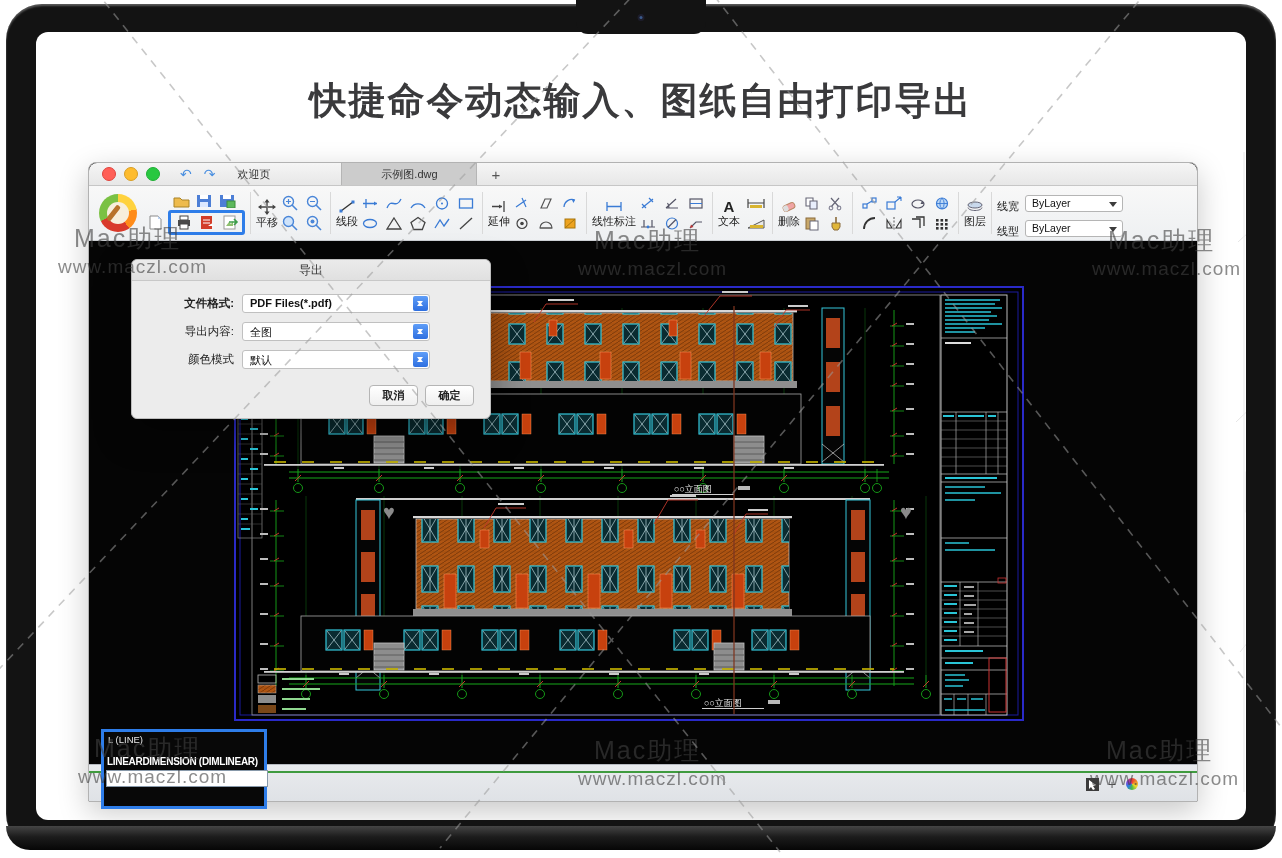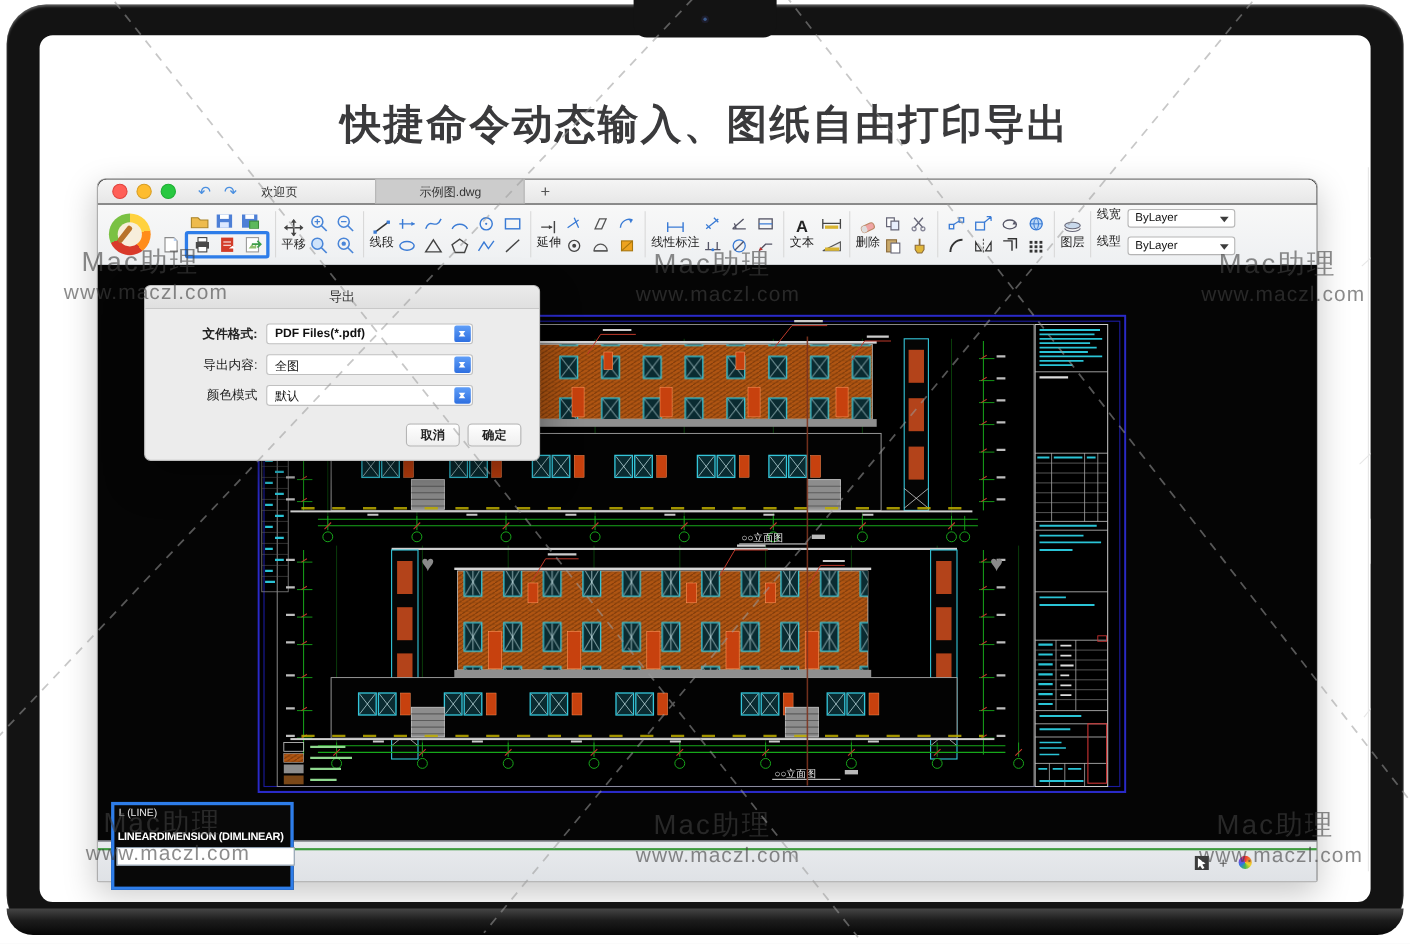--- a/index.html
+++ b/index.html
@@ -7,21 +7,21 @@
   
   .laptop{position:absolute;left:6px;top:4px;width:1270px;height:846px;border-radius:36px;background:#131313;
     box-shadow:inset 0 2px 2px rgba(255,255,255,.30), inset 0 -1px 2px rgba(255,255,255,.10);}
   .screen{position:absolute;left:30px;top:28px;right:30px;bottom:30px;background:#fff;border-radius:12px;overflow:hidden;}
   .laptop-base{position:absolute;left:0;right:0;bottom:0;height:24px;border-radius:0 0 36px 36px;
     background:linear-gradient(#454545,#1c1c1c 45%,#060606);}
   .notch{position:absolute;left:50%;transform:translateX(-50%);top:0;width:130px;height:34px;background:#131313;border-radius:0 0 12px 12px;z-index:25;}
   .camera{position:absolute;left:50%;top:14px;transform:translateX(-50%);width:7px;height:7px;border-radius:50%;background:#1d1d2b;}
   .camera::after{content:"";position:absolute;left:2px;top:2px;width:3px;height:3px;border-radius:50%;background:#3a5a8c;}
   
-  .heading{position:absolute;left:0;right:0;top:56px;text-align:center;font-size:37px;font-weight:700;color:#3a3a3c;letter-spacing:2px;}
+  .heading{position:absolute;left:0;right:0;top:44px;text-align:center;font-size:37px;font-weight:700;color:#3a3a3c;letter-spacing:2px;}
   
   .appwin{position:absolute;left:52px;top:130px;width:1108px;height:638px;background:#060606;border:1px solid #b2b2b2;border-radius:8px 8px 2px 2px;
     box-shadow:0 10px 30px rgba(0,0,0,.22);display:flex;flex-direction:column;}
   
   .titlebar{height:22px;flex:0 0 22px;background:linear-gradient(#f5f5f5,#e7e7e7);border-bottom:1px solid #c6c6c6;border-radius:8px 8px 0 0;
     display:flex;align-items:center;}
   .lights{display:flex;gap:8px;margin-left:13px;}
   .light{width:12px;height:12px;border-radius:50%;}
   .l-red{background:#ff5f57;border:.5px solid #e0443e;}
   .l-yellow{background:#febc2e;border:.5px solid #d89e24;}
@@ -40,21 +40,21 @@
   .tgrid{display:grid;grid-auto-flow:column;grid-template-rows:20px 20px;gap:0 1px;align-items:center;}
   .ti{width:23px;height:19px;display:flex;align-items:center;justify-content:center;border-radius:3px;}
   .ti svg{display:block;}
   .logo{width:38px;height:38px;border-radius:50%;margin:0 6px 0 4px;position:relative;flex:0 0 38px;
     background:conic-gradient(#ffd23e 0 22%,#ff8c1a 22% 40%,#d93a2b 40% 68%,#7ac143 68% 100%);}
   .logo::before{content:"";position:absolute;left:8px;top:8px;width:22px;height:22px;border-radius:50%;background:#f7eedb;}
   .logo::after{content:"";position:absolute;left:12px;top:10px;width:5px;height:18px;background:#b8722a;border-radius:2px;transform:rotate(38deg);}
   .filegrp{display:flex;flex-direction:column;gap:0;}
   .filerow{display:flex;align-items:center;}
   .hlbox{display:flex;border:3px solid #2e7de9;border-radius:3px;padding:0 1px;margin-left:2px;}
-  .dd-row{display:flex;align-items:flex-start;gap:6px;height:22px;}
+  .dd-row{display:flex;align-items:flex-end;gap:6px;height:22px;}
   .dd{position:relative;width:98px;height:17px;background:#fff;border:1px solid #b5b5b5;border-radius:3px;font-size:10.5px;color:#111;
     padding:1px 16px 0 6px;box-sizing:border-box;}
   .dd::after{content:"";position:absolute;right:5px;top:6px;border:4px solid transparent;border-top:5px solid #3c3c3c;}
   
   .canvas{position:relative;flex:1;background:#050505;overflow:hidden;}
   .drawing{position:absolute;left:145px;top:45px;}
   
   .statusbar{height:36px;flex:0 0 36px;background:linear-gradient(#e9ebee,#dfe2e6);border-top:1px solid #b6bac1;position:relative;}
   .statusbar::after{content:"";position:absolute;left:0;right:0;top:6px;height:1.5px;background:#3f9b3f;}
   .sb-icons{position:absolute;right:58px;top:12px;display:flex;gap:6px;align-items:center;}

